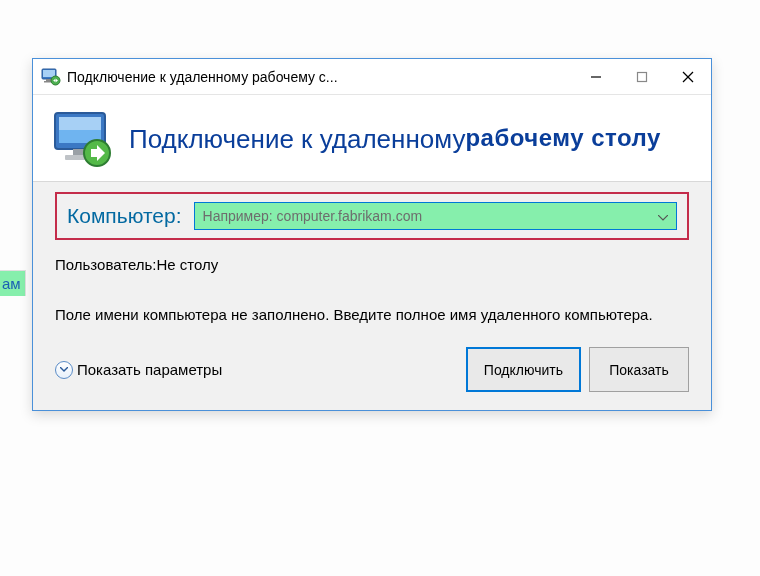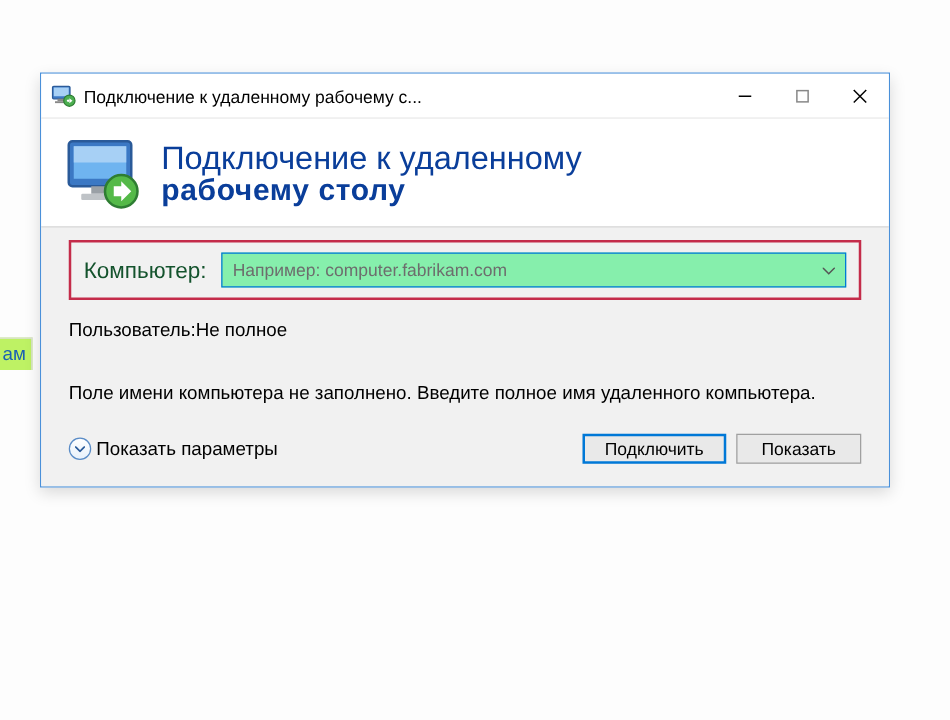--- a/index.html
+++ b/index.html
@@ -52,38 +52,38 @@
   }
   .win-btn svg { display: block; }
   
   .banner {
     display: flex;
     align-items: center;
     padding: 12px 18px 10px 18px;
     background: #fff;
   }
   .banner .monitor-icon { width: 64px; height: 64px; margin-right: 14px; flex-shrink:0;}
-  .banner-text { display: flex; flex-direction: column; line-height: 1.1; }
+  .banner-text { display: flex; flex-direction: row; line-height: 1.1; }
   .banner-line1 { font-size: 26px; color: #0a3e9a; font-weight: 400; }
   .banner-line2 { font-size: 24px; color: #0a3e9a; font-weight: 700; letter-spacing: 0.5px; }
   
   .body {
     padding: 10px 22px 18px 22px;
     background: #f1f1f1;
     border-top: 1px solid #d8d8d8;
   }
   .highlight-box {
     border: 2px solid #c42c4a;
     padding: 8px 10px;
     background: #f1f1f1;
     display: flex;
     align-items: center;
     gap: 12px;
   }
-  .label { font-size: 18px; color: #14532d; }
+  .label { font-size: 21px; color: #0369a1; }
   .combo {
     flex: 1;
     height: 28px;
     border: 1px solid #0078d7;
     background: #86efac;
     display: flex;
     align-items: center;
     padding: 0 8px;
     position: relative;
   }
@@ -118,21 +118,21 @@
   }
   .expand .circ {
     width: 18px; height: 18px;
     border: 1px solid #5a8cc7;
     border-radius: 50%;
     display: flex; align-items: center; justify-content: center;
     background: linear-gradient(#fff,#e8f1fb);
   }
   .footer .spacer { flex: 1; }
   .btn {
-    height: 24px;
+    height: 45px;
     padding: 0 16px;
     border: 1px solid #a0a0a0;
     background: #e9e9e9;
     font-size: 14px;
     display: flex;
     align-items: center;
     justify-content: center;
     margin-left: 8px;
     min-width: 100px;
   }
@@ -141,21 +141,21 @@
   .bg-link {
     position: absolute;
     left: 0; top: 270px;
     width: 26px;
     overflow: hidden;
     color: #1a5fb4;
     font-size: 15px;
     border-top: 1px solid #e0e0e0;
     border-right: 1px solid #e0e0e0;
     padding: 4px 2px;
-    background: #bef264;
+    background: #86efac;
     white-space: nowrap;
   }
 </style>
 </head>
 <body>
 
 <div class="bg-link">ам</div>
 
 <div class="dialog">
 
@@ -221,21 +221,21 @@
         <span class="chev">
           <svg width="10" height="6">
               <path d="M0 0 L5 5 L10 0" fill="none" stroke="#555" stroke-width="1.2"></path>
             </svg>
         </span>
       </div>
     </div>
 
     <div class="row-user">
       <span>Пользователь:</span>
-      <span>Не полное</span>
+      <span>Не столу</span>
     </div>
 
     <div class="hint">Поле имени компьютера не заполнено. Введите полное имя удаленного компьютера.</div>
 
     <div class="footer">
       <div class="expand">
         <span class="circ">
           <svg width="8" height="5">
               <path d="M0 0 L4 4 L8 0" fill="none" stroke="#2a5a99" stroke-width="1.4"></path>
             </svg>

